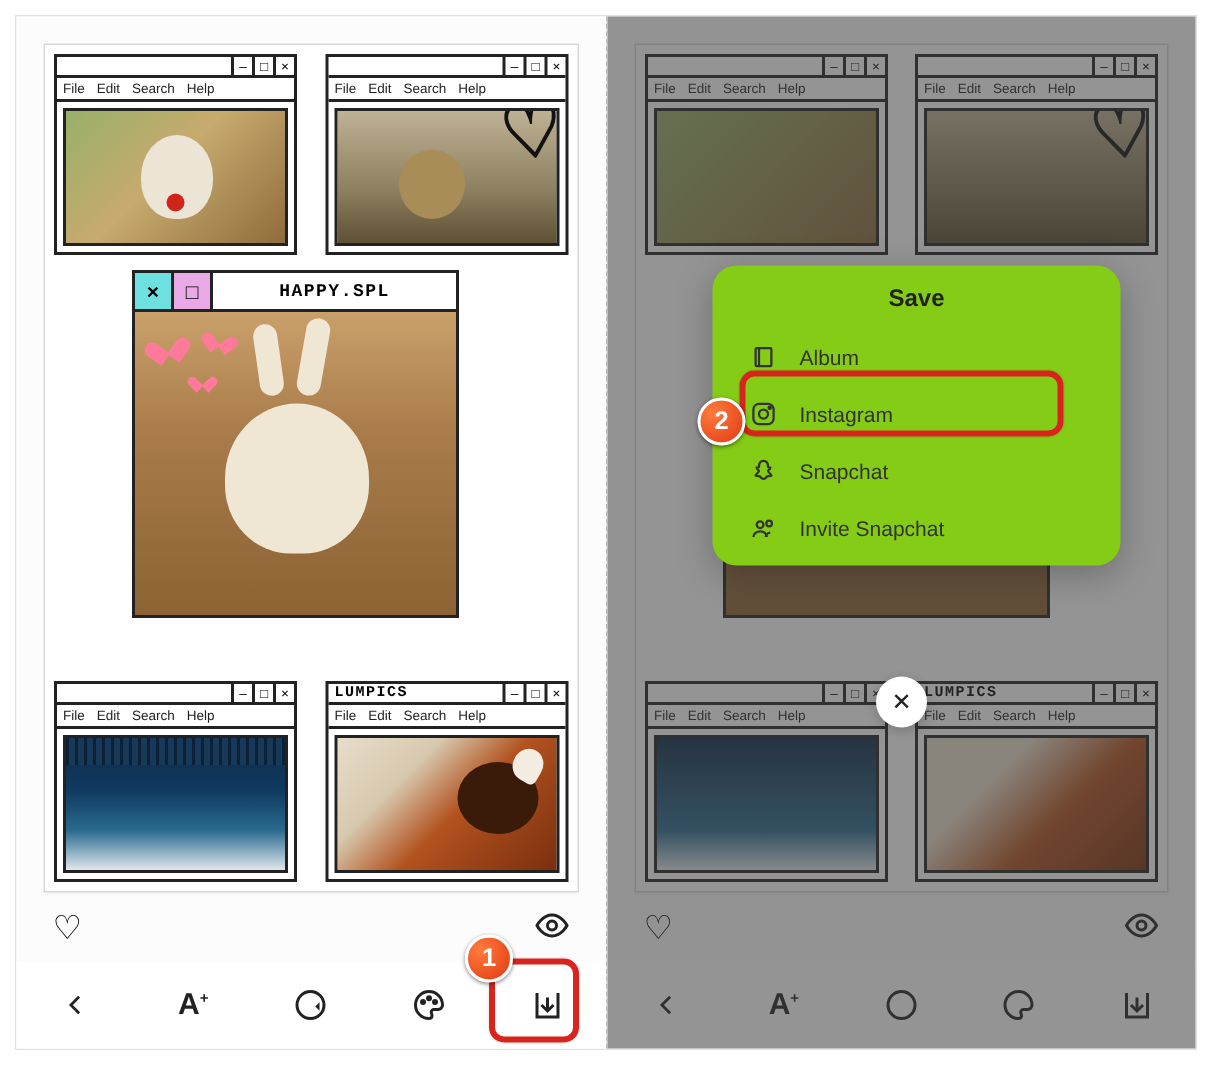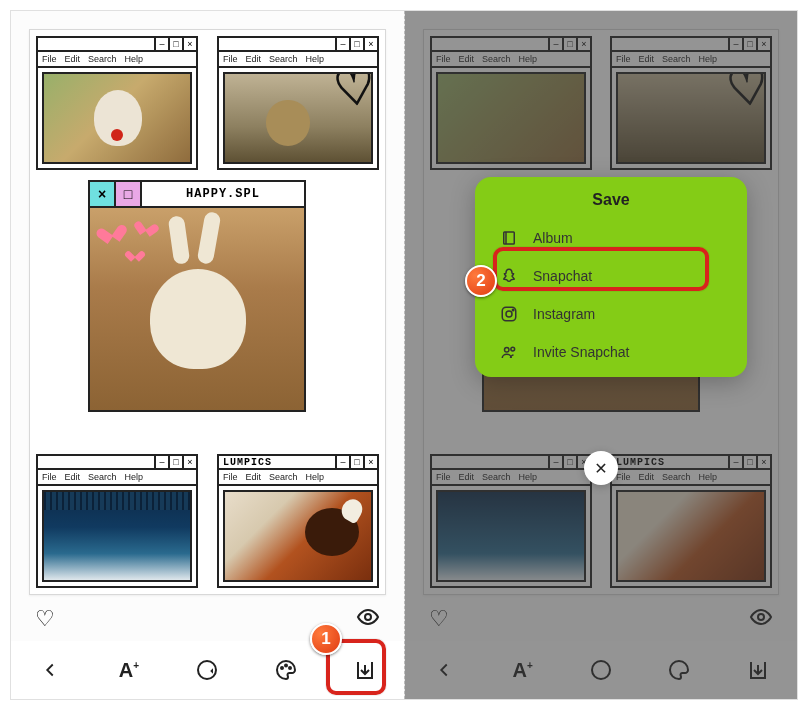--- a/index.html
+++ b/index.html
@@ -506,37 +506,37 @@
       <h3>Save</h3>
       <div class="mitem">
         <span class="mi">
             <svg width="18" height="18" viewBox="0 0 24 24" fill="none" stroke="#333" stroke-width="2">
               <rect x="5" y="4" width="14" height="16" rx="1"></rect>
               <line x1="8" y1="4" x2="8" y2="20"></line>
             </svg>
           </span>
         <span>Album</span>
       </div>
-      <div class="mitem">
-        <span class="mi">
-            <svg width="18" height="18" viewBox="0 0 24 24" fill="none" stroke="#333" stroke-width="2">
-              <path d="M12 3c3 0 4 2 4 5 0 1 1 1 2 1 0 2-2 2-2 3s3 3 3 4c-2 1-3 0-4 1s-1 2-3 2-2-1-3-2-2 0-4-1c0-1 3-3 3-4s-2-1-2-3c1 0 2 0 2-1 0-3 1-5 4-5z"></path>
-            </svg>
-          </span>
-        <span>Snapchat</span>
-      </div>
       <div class="mitem" style="position:relative;">
         <span class="mi">
             <svg width="18" height="18" viewBox="0 0 24 24" fill="none" stroke="#333" stroke-width="2">
               <rect x="3" y="3" width="18" height="18" rx="5"></rect>
               <circle cx="12" cy="12" r="4"></circle>
               <circle cx="17.5" cy="6.5" r="1" fill="#333"></circle>
             </svg>
           </span>
         <span>Instagram</span>
+      </div>
+      <div class="mitem">
+        <span class="mi">
+            <svg width="18" height="18" viewBox="0 0 24 24" fill="none" stroke="#333" stroke-width="2">
+              <path d="M12 3c3 0 4 2 4 5 0 1 1 1 2 1 0 2-2 2-2 3s3 3 3 4c-2 1-3 0-4 1s-1 2-3 2-2-1-3-2-2 0-4-1c0-1 3-3 3-4s-2-1-2-3c1 0 2 0 2-1 0-3 1-5 4-5z"></path>
+            </svg>
+          </span>
+        <span>Snapchat</span>
       </div>
       <div class="mitem">
         <span class="mi">
             <svg width="20" height="18" viewBox="0 0 24 24" fill="none" stroke="#333" stroke-width="2">
               <circle cx="9" cy="9" r="3"></circle>
               <path d="M3 20c0-3 3-5 6-5s6 2 6 5"></path>
               <circle cx="17" cy="8" r="2.5"></circle>
               <path d="M14 20c0-2 2-4 4-4"></path>
             </svg>
           </span>

